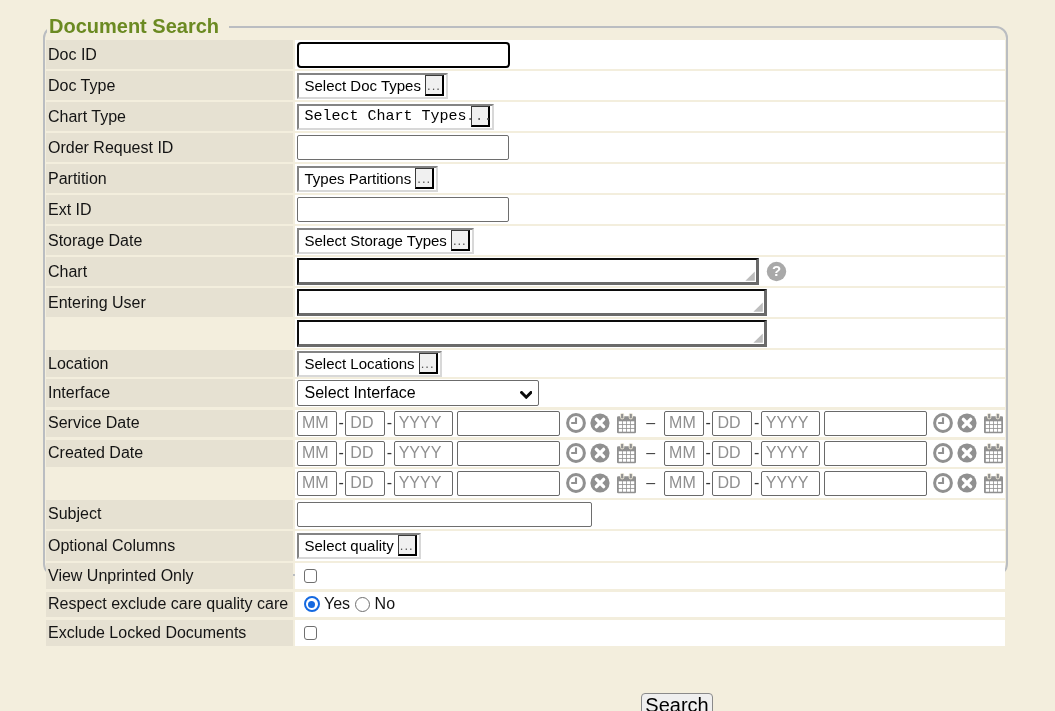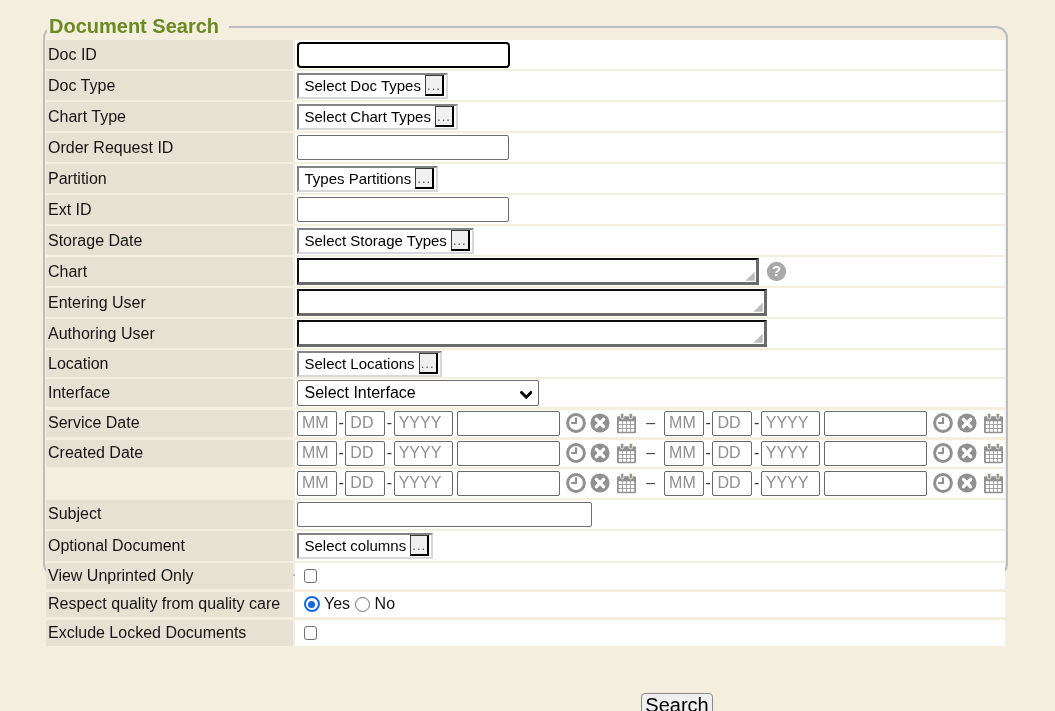--- a/index.html
+++ b/index.html
@@ -57,21 +57,21 @@
       <span class="inp docid"></span>
     </div>
 <div class="lc" style="top:43.0px;height:29.0px">Doc Type</div>
     <div class="vc" style="top:43.0px;height:29.0px;">
       <span class="selbox">
         <span class="sbt">Select Doc Types</span>
         <span class="dots">...</span>
       </span>
     </div>
 <div class="lc" style="top:74.0px;height:29.0px">Chart Type</div>
-    <div class="vc" style="top:74.0px;height:29.0px;">
+    <div class="vc" style="top:74.0px;height:29.0px;font-family:Liberation Mono, monospace;">
       <span class="selbox">
         <span class="sbt">Select Chart Types</span>
         <span class="dots">...</span>
       </span>
     </div>
 <div class="lc" style="top:105.0px;height:29.0px">Order Request ID</div>
     <div class="vc" style="top:105.0px;height:29.0px;">
       <span class="inp plain" style="width:212px"></span>
     </div>
 <div class="lc" style="top:136.0px;height:29.0px">Partition</div>
@@ -105,21 +105,20 @@
       </svg>
     </div>
 <div class="lc" style="top:260.0px;height:29.0px">Entering User</div>
     <div class="vc" style="top:260.0px;height:29.0px;">
       <span class="ta" style="width:470px">
         <svg class="rsz" width="10" height="10" viewBox="0 0 10 10">
           <polygon points="9.8,0.4 9.8,9.8 0.4,9.8" fill="#bdbdbd"></polygon>
         </svg>
       </span>
     </div>
-<div class="lc" style="top:291.0px;height:29.0px">Authoring User</div>
     <div class="vc" style="top:291.0px;height:29.0px;">
       <span class="ta" style="width:470px">
         <svg class="rsz" width="10" height="10" viewBox="0 0 10 10">
           <polygon points="9.8,0.4 9.8,9.8 0.4,9.8" fill="#bdbdbd"></polygon>
         </svg>
       </span>
     </div>
 <div class="lc" style="top:322.0px;height:27.0px">Location</div>
     <div class="vc" style="top:322.0px;height:27.0px;">
       <span class="selbox">
@@ -327,32 +326,32 @@
         <rect x="2.80" y="15.80" width="3.3" height="2.9" fill="#fff"></rect>
         <rect x="6.85" y="15.80" width="3.3" height="2.9" fill="#fff"></rect>
         <rect x="10.90" y="15.80" width="3.3" height="2.9" fill="#fff"></rect>
         <rect x="14.95" y="15.80" width="3.3" height="2.9" fill="#fff"></rect>
       </svg>
     </div>
 <div class="lc" style="top:472.0px;height:28.5px">Subject</div>
     <div class="vc" style="top:472.0px;height:28.5px;">
       <span class="inp plain" style="width:295px"></span>
     </div>
-<div class="lc" style="top:503.0px;height:29.5px">Optional Document</div>
+<div class="lc" style="top:503.0px;height:29.5px">Optional Columns</div>
     <div class="vc" style="top:503.0px;height:29.5px;">
       <span class="selbox">
-        <span class="sbt">Select columns</span>
+        <span class="sbt">Select quality</span>
         <span class="dots">...</span>
       </span>
     </div>
 <div class="lc" style="top:535.0px;height:25.5px">View Unprinted Only</div>
     <div class="vc" style="top:535.0px;height:25.5px;">
       <span class="cb"></span>
     </div>
-<div class="lc" style="top:563.5px;height:25.0px">Respect quality from quality care</div>
+<div class="lc" style="top:563.5px;height:25.0px">Respect exclude care quality care</div>
     <div class="vc" style="top:563.5px;height:25.0px;">
       <span class="rad on">
         <span class="rdot"></span>
       </span>
       <span class="rlbl">Yes</span>
       <span class="rad"></span>
       <span class="rlbl">No</span>
     </div>
 <div class="lc" style="top:591.5px;height:26.5px">Exclude Locked Documents</div>
     <div class="vc" style="top:591.5px;height:26.5px;">

